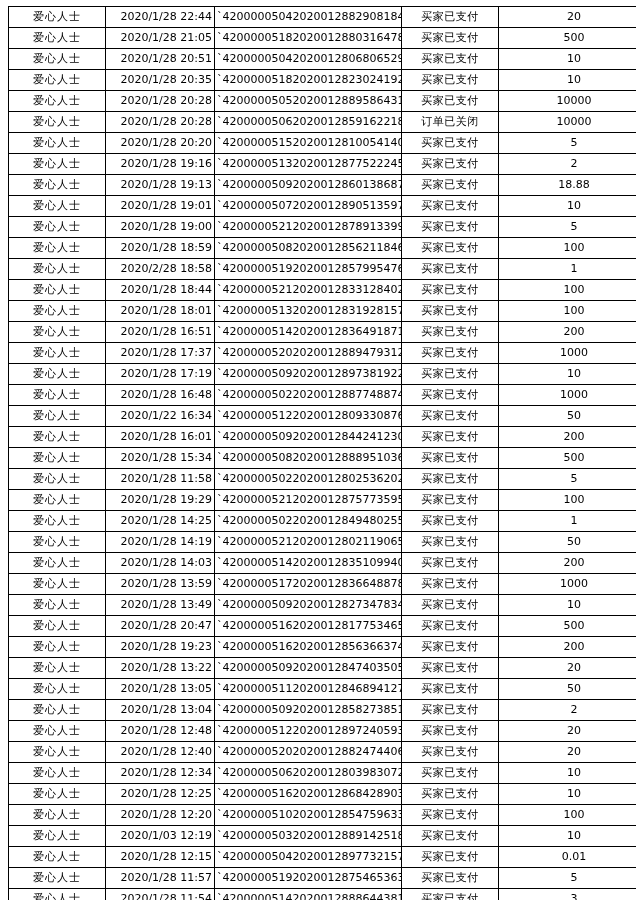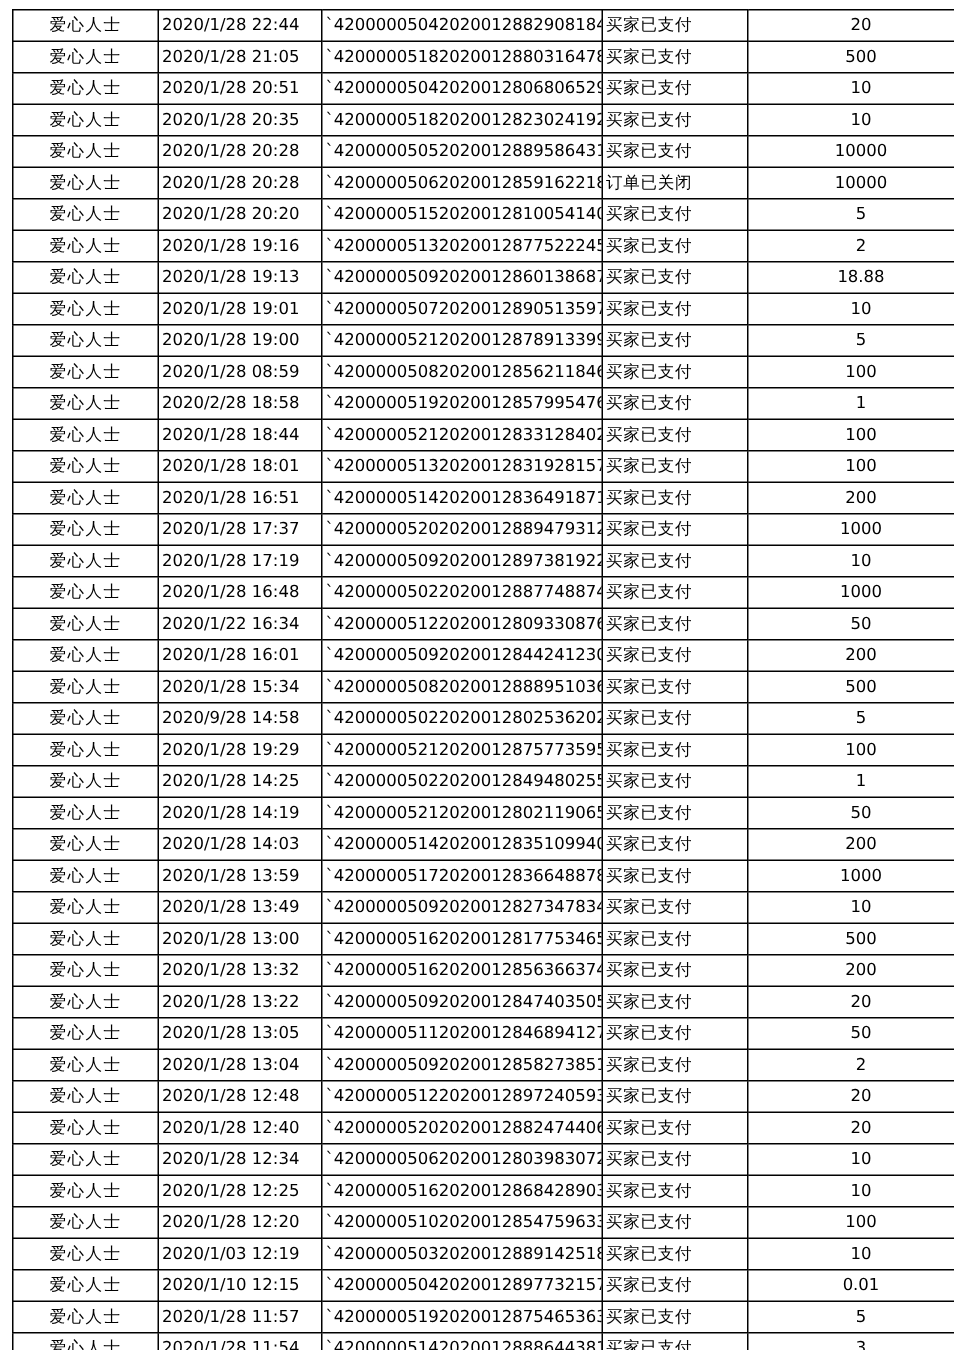--- a/index.html
+++ b/index.html
@@ -36,32 +36,33 @@
     overflow: hidden;
   }
   td.c-name {
     width: 92px;
     text-align: center;
     font-size: 12px;
     letter-spacing: 1px;
   }
   td.c-time {
     width: 104px;
-    text-align: left;
+    text-align: right;
     font-size: 11px;
     margin-top: 14px;
   }
   td.c-order {
     width: 182px;
     text-align: left;
     font-size: 11px;
     padding-left: 3px;
   }
   td.c-status {
     width: 92px;
+    text-align: center;
     font-size: 12px;
     letter-spacing: 0.5px;
   }
   td.c-amount {
     width: 146px;
     text-align: center;
     font-size: 12px;
   }
 </style>
 </head>
@@ -142,21 +143,21 @@
         </tr>
         <tr>
           <td class="c-name">爱心人士</td>
           <td class="c-time">2020/1/28 19:00</td>
           <td class="c-order">`4200000521202001287891339933</td>
           <td class="c-status">买家已支付</td>
           <td class="c-amount">5</td>
         </tr>
         <tr>
           <td class="c-name">爱心人士</td>
-          <td class="c-time">2020/1/28 08:59</td>
+          <td class="c-time">2020/1/28 18:59</td>
           <td class="c-order">`4200000508202001285621184623</td>
           <td class="c-status">买家已支付</td>
           <td class="c-amount">100</td>
         </tr>
         <tr>
           <td class="c-name">爱心人士</td>
           <td class="c-time">2020/2/28 18:58</td>
           <td class="c-order">`4200000519202001285799547690</td>
           <td class="c-status">买家已支付</td>
           <td class="c-amount">1</td>
@@ -219,21 +220,21 @@
         </tr>
         <tr>
           <td class="c-name">爱心人士</td>
           <td class="c-time">2020/1/28 15:34</td>
           <td class="c-order">`4200000508202001288895103644</td>
           <td class="c-status">买家已支付</td>
           <td class="c-amount">500</td>
         </tr>
         <tr>
           <td class="c-name">爱心人士</td>
-          <td class="c-time">2020/9/28 14:58</td>
+          <td class="c-time">2020/1/28 11:58</td>
           <td class="c-order">`4200000502202001280253620242</td>
           <td class="c-status">买家已支付</td>
           <td class="c-amount">5</td>
         </tr>
         <tr>
           <td class="c-name">爱心人士</td>
           <td class="c-time">2020/1/28 19:29</td>
           <td class="c-order">`4200000521202001287577359591</td>
           <td class="c-status">买家已支付</td>
           <td class="c-amount">100</td>
@@ -268,28 +269,28 @@
         </tr>
         <tr>
           <td class="c-name">爱心人士</td>
           <td class="c-time">2020/1/28 13:49</td>
           <td class="c-order">`4200000509202001282734783490</td>
           <td class="c-status">买家已支付</td>
           <td class="c-amount">10</td>
         </tr>
         <tr>
           <td class="c-name">爱心人士</td>
-          <td class="c-time">2020/1/28 13:00</td>
+          <td class="c-time">2020/1/28 20:47</td>
           <td class="c-order">`4200000516202001281775346536</td>
           <td class="c-status">买家已支付</td>
           <td class="c-amount">500</td>
         </tr>
         <tr>
           <td class="c-name">爱心人士</td>
-          <td class="c-time">2020/1/28 13:32</td>
+          <td class="c-time">2020/1/28 19:23</td>
           <td class="c-order">`4200000516202001285636637420</td>
           <td class="c-status">买家已支付</td>
           <td class="c-amount">200</td>
         </tr>
         <tr>
           <td class="c-name">爱心人士</td>
           <td class="c-time">2020/1/28 13:22</td>
           <td class="c-order">`4200000509202001284740350530</td>
           <td class="c-status">买家已支付</td>
           <td class="c-amount">20</td>
@@ -345,21 +346,21 @@
         </tr>
         <tr>
           <td class="c-name">爱心人士</td>
           <td class="c-time">2020/1/03 12:19</td>
           <td class="c-order">`4200000503202001288914251801</td>
           <td class="c-status">买家已支付</td>
           <td class="c-amount">10</td>
         </tr>
         <tr>
           <td class="c-name">爱心人士</td>
-          <td class="c-time">2020/1/10 12:15</td>
+          <td class="c-time">2020/1/28 12:15</td>
           <td class="c-order">`4200000504202001289773215794</td>
           <td class="c-status">买家已支付</td>
           <td class="c-amount">0.01</td>
         </tr>
         <tr>
           <td class="c-name">爱心人士</td>
           <td class="c-time">2020/1/28 11:57</td>
           <td class="c-order">`4200000519202001287546536362</td>
           <td class="c-status">买家已支付</td>
           <td class="c-amount">5</td>

